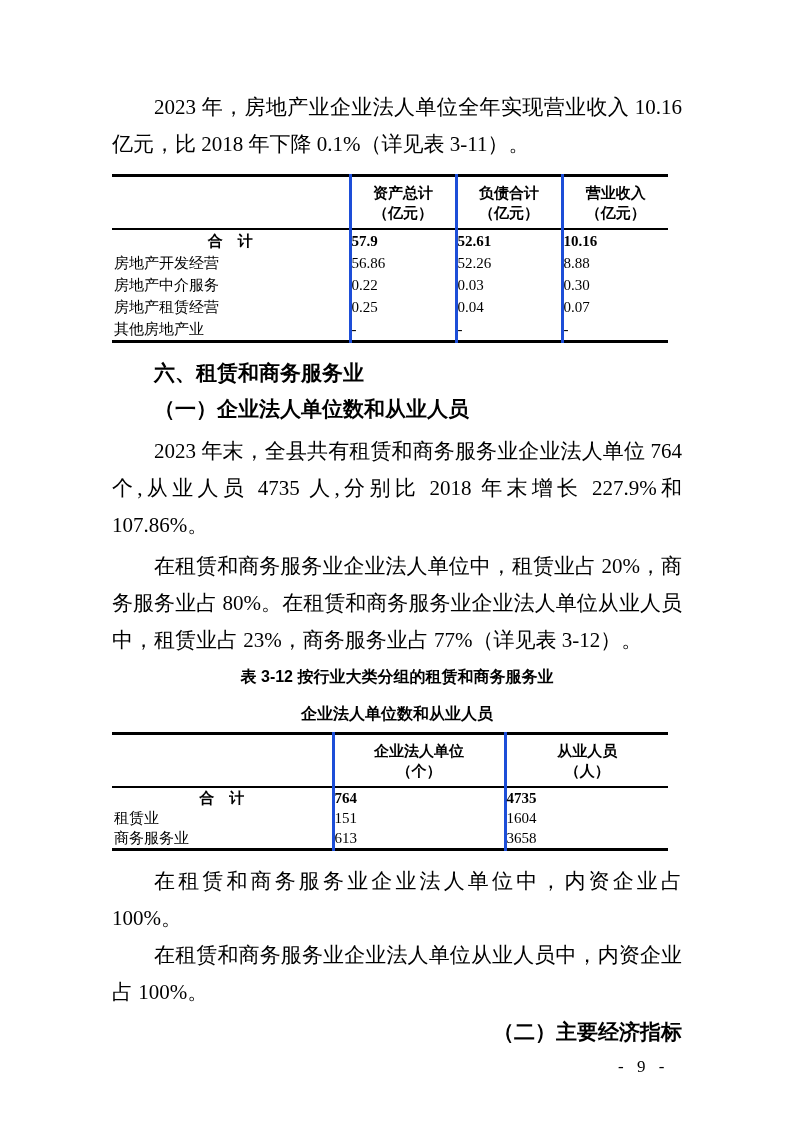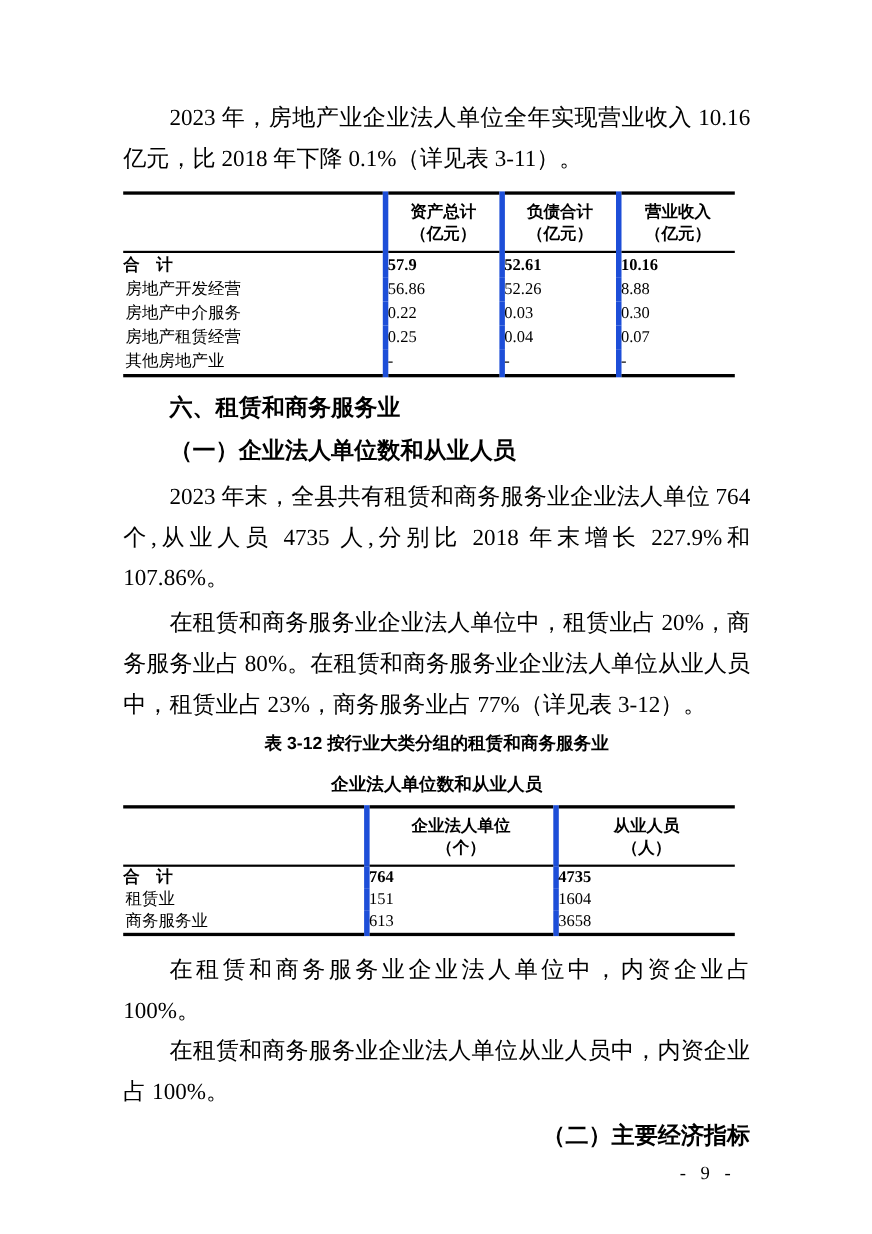--- a/index.html
+++ b/index.html
@@ -55,27 +55,27 @@
     border-bottom: 2px solid #000;
     padding: 0;
   }
   table.stat td {
     padding: 0;
     height: 22px;
     line-height: 22px;
     vertical-align: middle;
   }
   #table312 td { height: 20px; line-height: 20px; }
-  table.stat .vline { border-left: 5px solid #1d4ed8; }
+  table.stat .vline { border-left: 3px solid #1d4ed8; }
   table.stat td.stub { text-align: left; padding-left: 2px; }
   table.stat td.num  { text-align: left; padding-right: 3px; }
   table.stat tr.total-row td { font-weight: bold; }
-  table.stat tr.total-row td.stub { text-align: left; padding-left: 0; }
+  table.stat tr.total-row td.stub { text-align: center; padding-left: 0; }
   h2.section-heading {
-    font-family: Liberation Mono, monospace;
+    font-family: Liberation Serif, serif;
     font-weight: bold;
     font-size: 21px;
     line-height: 30px;
     margin: 15px 0 0 0;
     text-indent: 2em;
   }
   h3.subsection-heading {
     font-weight: bold;
     font-size: 21px;
     line-height: 32px;

